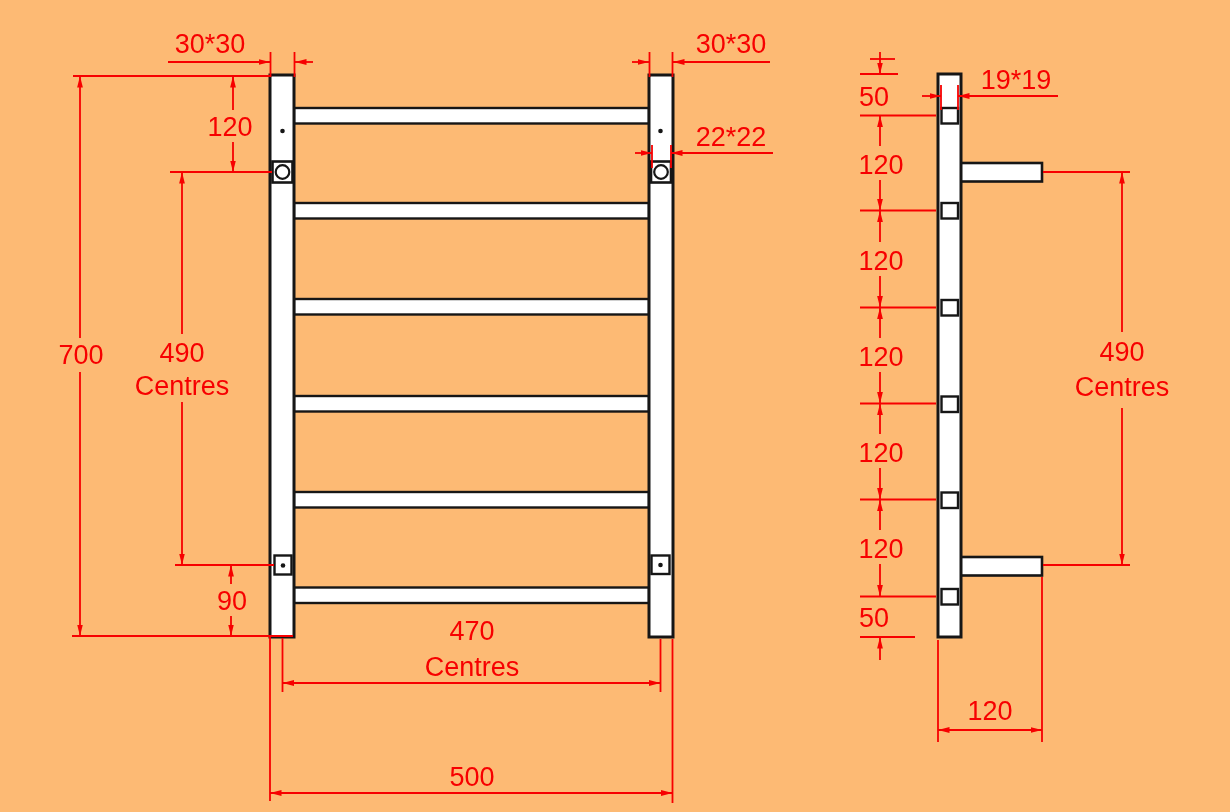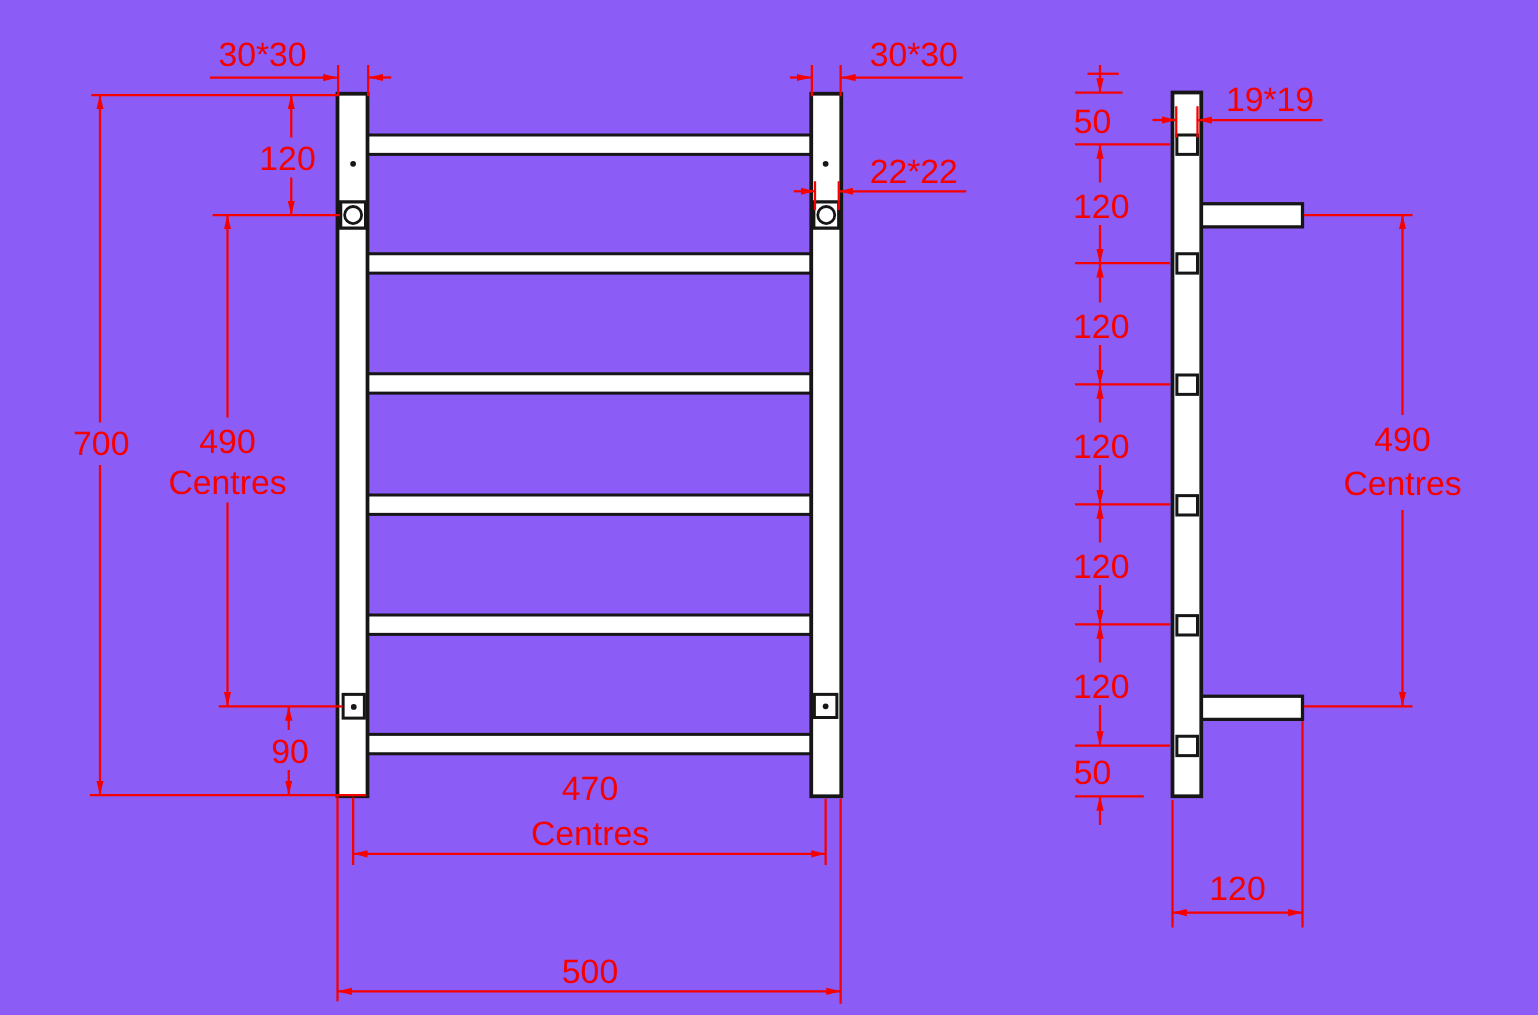--- a/index.html
+++ b/index.html
@@ -1,20 +1,20 @@
 <!DOCTYPE html>
 <html><head>
 <meta charset="utf-8">
 <style>
   html, body { margin: 0; padding: 0; background: #ffffff; }
   .canvas {
     position: relative;
     width: 1230px;
     height: 812px;
-    background: #8b5cf6;
+    background: #fdba74;
     overflow: hidden;
   }
   svg { display: block; }
   
   .o  { stroke: #161616; fill: #ffffff; }
   .sw3  { stroke-width: 3; }
   .sw26 { stroke-width: 2.6; }
   .sw24 { stroke-width: 2.4; }
   .sw22 { stroke-width: 2.2; }
   .dotf { fill: #161616; stroke: none; }

